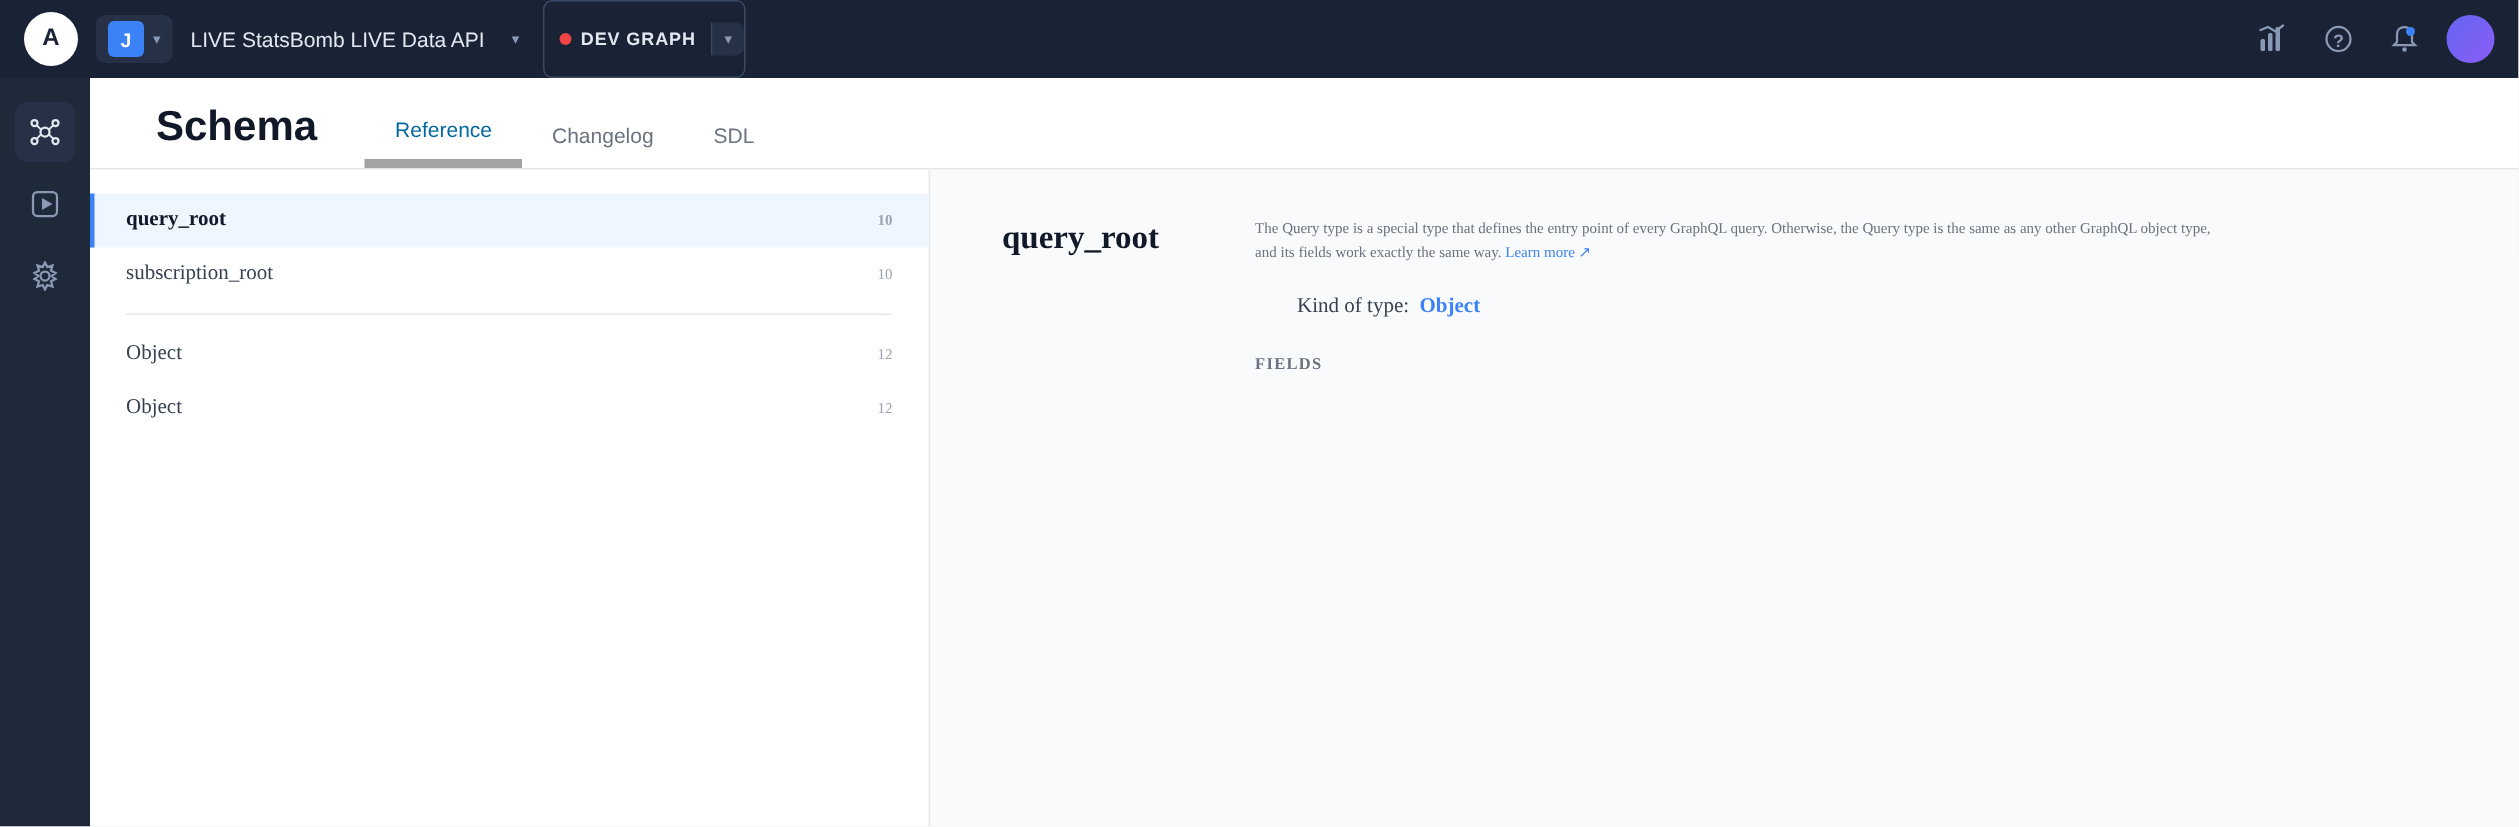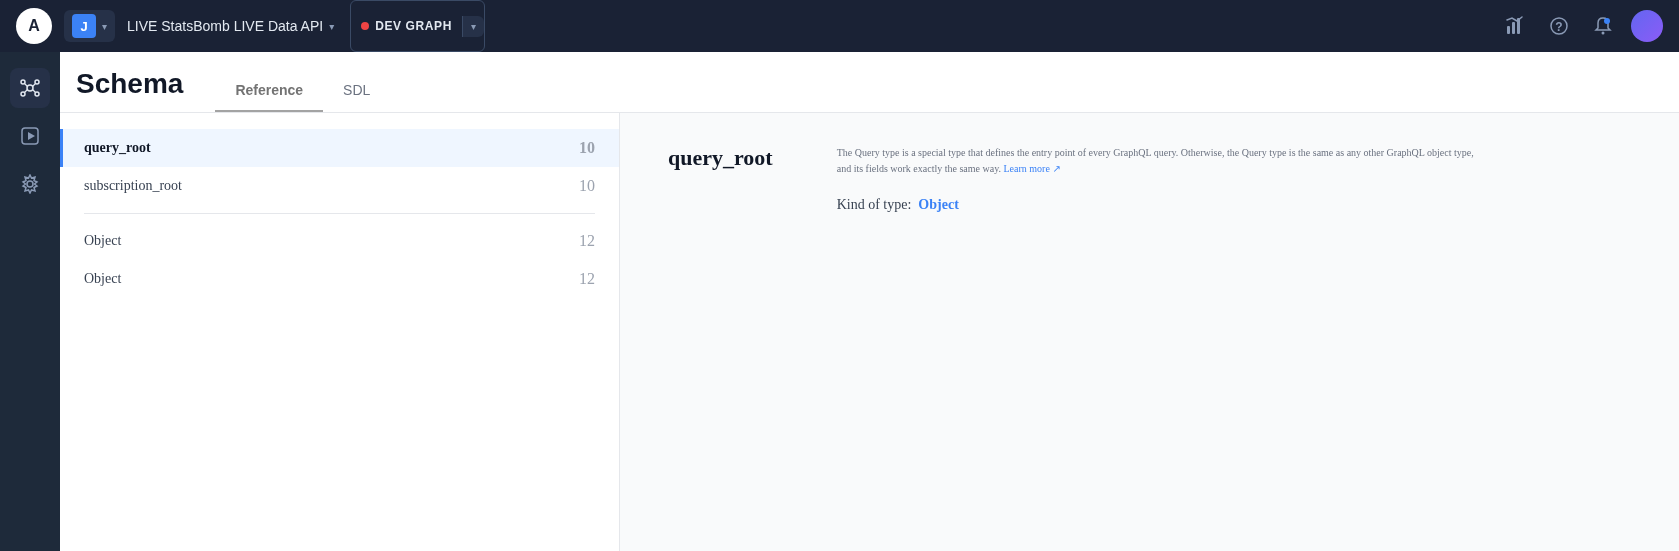--- a/index.html
+++ b/index.html
@@ -32,21 +32,21 @@
     .nav-workspace-icon {
       width: 24px; height: 24px;
       border-radius: 4px;
       background: #3b82f6;
       display: flex; align-items: center; justify-content: center;
       font-weight: 700; font-size: 13px; color: #fff;
     }
     .nav-chevron { color: #8a9ab5; font-size: 10px; }
 
     .nav-api-name {
-      display: flex; align-items: center; gap: 6px;
+      display: flex; align-items: center; gap: 18px;
       color: #e2e8f0;
       font-size: 14px;
       font-weight: 500;
       cursor: pointer;
     }
 
     .nav-dev-graph {
       display: flex; align-items: center; gap: 6px;
       background: #1a2235;
       border: 1px solid #3a4a65;
@@ -129,21 +129,21 @@
       flex: 1;
       display: flex;
       flex-direction: column;
       background: #f5f6f7;
       overflow: hidden;
     }
 
     
     .schema-header {
       background: #fff;
-      padding: 0 16px;
+      padding: 0 44px;
       border-bottom: 1px solid #e5e7eb;
       display: flex;
       align-items: flex-end;
       gap: 32px;
     }
     .schema-title {
       font-size: 28px;
       font-weight: 700;
       color: #111827;
       padding: 16px 0 12px;
@@ -157,23 +157,23 @@
     .schema-tab {
       padding: 16px 20px 12px;
       font-size: 14px;
       font-weight: 500;
       color: #6b7280;
       cursor: pointer;
       border-bottom: 2px solid transparent;
       position: relative;
     }
     .schema-tab.active {
-      color: #737373;
-      border-bottom: 2px solid #a3a3a3;
-      font-weight: 700;
+      color: #0369a1;
+      border-bottom: 6px solid #a3a3a3;
+      font-weight: 400;
     }
 
     
     .body-split {
       display: flex;
       flex: 1;
       overflow: hidden;
       font-family: Liberation Serif, serif;
     }
 
@@ -199,21 +199,21 @@
     }
     .type-item.active {
       background: #eff6ff;
       border-left: 3px solid #3b82f6;
       padding-left: 21px;
       font-weight: 600;
       color: #111827;
     }
     .type-item-count {
       color: #9ca3af;
-      font-size: 16px;
+      font-size: 10px;
     }
     .type-divider {
       height: 1px;
       background: #e5e7eb;
       margin: 8px 24px;
     }
 
     
     .right-panel {
       flex: 1;
@@ -235,20 +235,21 @@
       margin-bottom: 20px;
     }
     .detail-desc a {
       color: #3b82f6;
       text-decoration: none;
     }
     .detail-kind {
       font-size: 14px;
       color: #374151;
       margin-bottom: 24px;
+      margin-left: 28px;
     }
     .detail-kind strong {
       color: #3b82f6;
       font-weight: 600;
     }
     .fields-label {
       font-size: 11px;
       font-weight: 700;
       letter-spacing: 0.08em;
       color: #6b7280;
@@ -342,20 +343,23 @@
 
   <div class="content">
 
     <div class="schema-header">
       <h1 class="schema-title">Schema</h1>
       <div class="schema-tabs">
         <div class="schema-tab active">
           <span>Reference</span>
         </div>
         <div class="schema-tab">
+          <span>Changelog</span>
+        </div>
+        <div class="schema-tab">
           <span>SDL</span>
         </div>
       </div>
     </div>
 
     <div class="body-split">
 
       <div class="left-panel">
         <div class="left-panel-inner">
           <div class="type-item active">
@@ -388,19 +392,20 @@
               <span>The Query type is a special type that defines the entry point of every GraphQL query. Otherwise, the Query type is the same as any other GraphQL object type, and its fields work exactly the same way.</span>
               <a href="#">
                 <span>Learn more</span>
                 <span> ↗</span>
               </a>
             </p>
             <p class="detail-kind">
               <span>Kind of type:</span>
               &nbsp;<strong>Object</strong>
             </p>
+            <div class="fields-label">FIELDS</div>
           </div>
         </div>
       </div>
 
     </div>
   </div>
 </div>
 
 </body></html>

